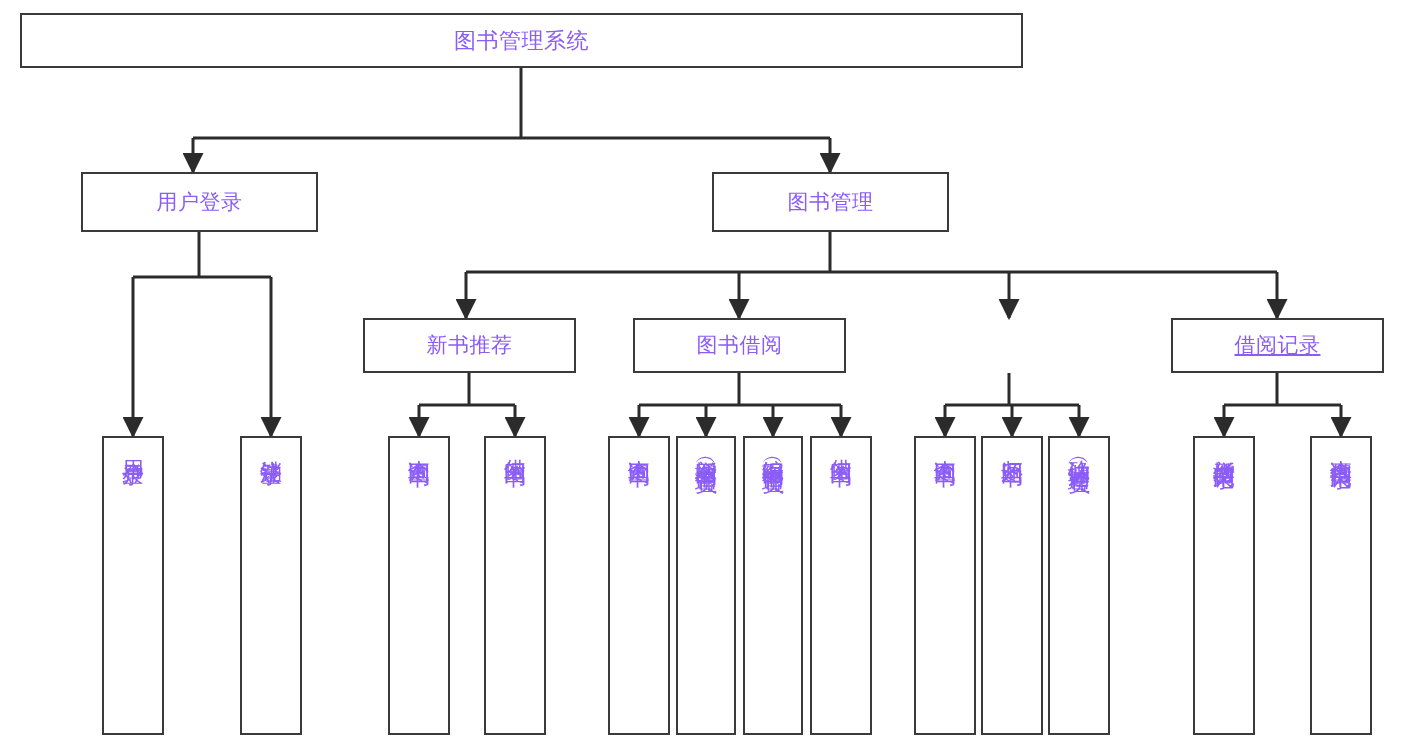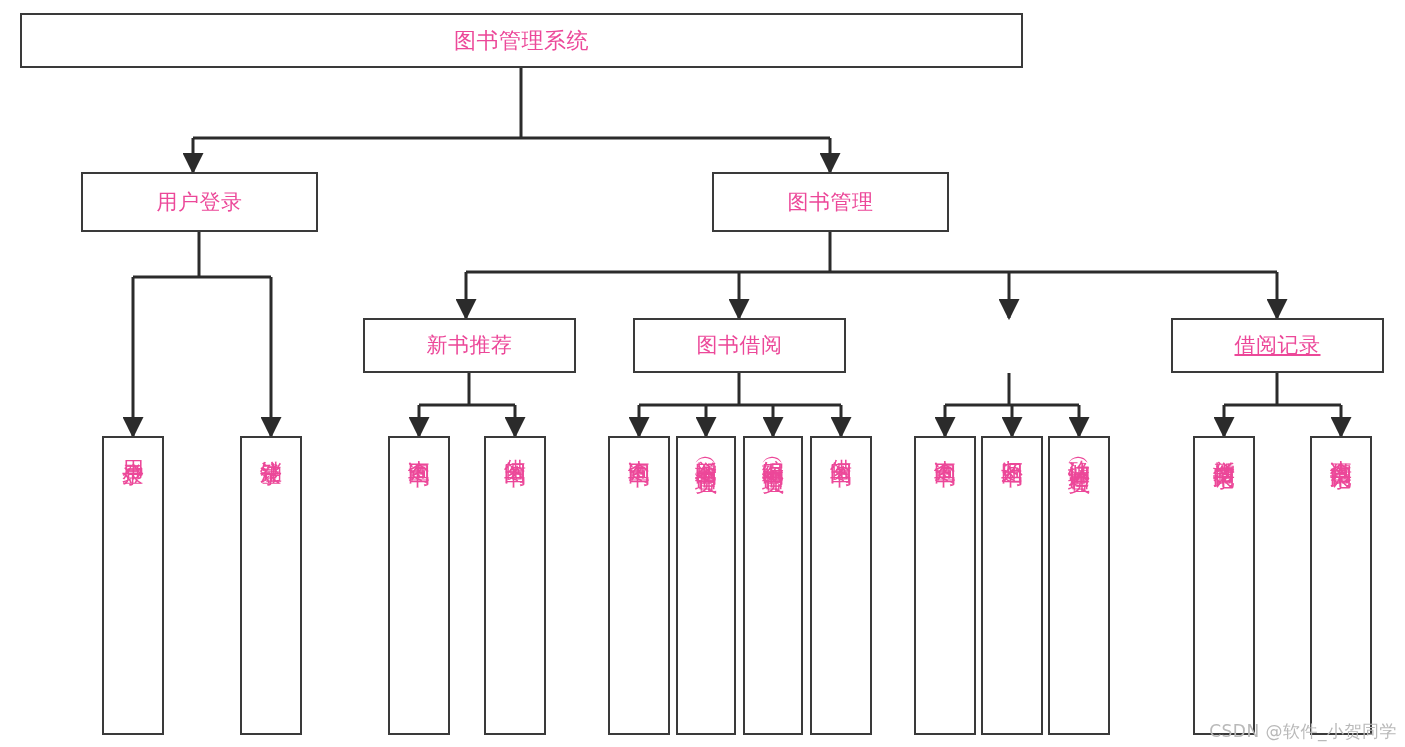--- a/index.html
+++ b/index.html
@@ -27,21 +27,21 @@
     pointer-events: none;
   }
   .node {
     position: absolute;
     box-sizing: border-box;
     background: #ffffff;
     border: 2px solid #3a3a3a;
     display: flex;
     align-items: center;
     justify-content: center;
-    color: #ec4899;
+    color: #8b5cf6;
     z-index: 2;
   }
   .node .label {
     display: block;
     text-align: center;
     line-height: 1.18;
     white-space: nowrap;
   }
   
   .node.h .label {
@@ -189,15 +189,14 @@
     <span class="label">确认归还（管理员）</span>
   </div>
 
   <div class="node v" style="left:1193px; top:436px; width:62px; height:299px;">
     <span class="label">新增借阅记录</span>
   </div>
   <div class="node v" style="left:1310px; top:436px; width:62px; height:299px;">
     <span class="label">查询借阅记录</span>
   </div>
 
-  <div class="watermark">CSDN @软件_小贺同学</div>
 
 </div>
 
 </body></html>

